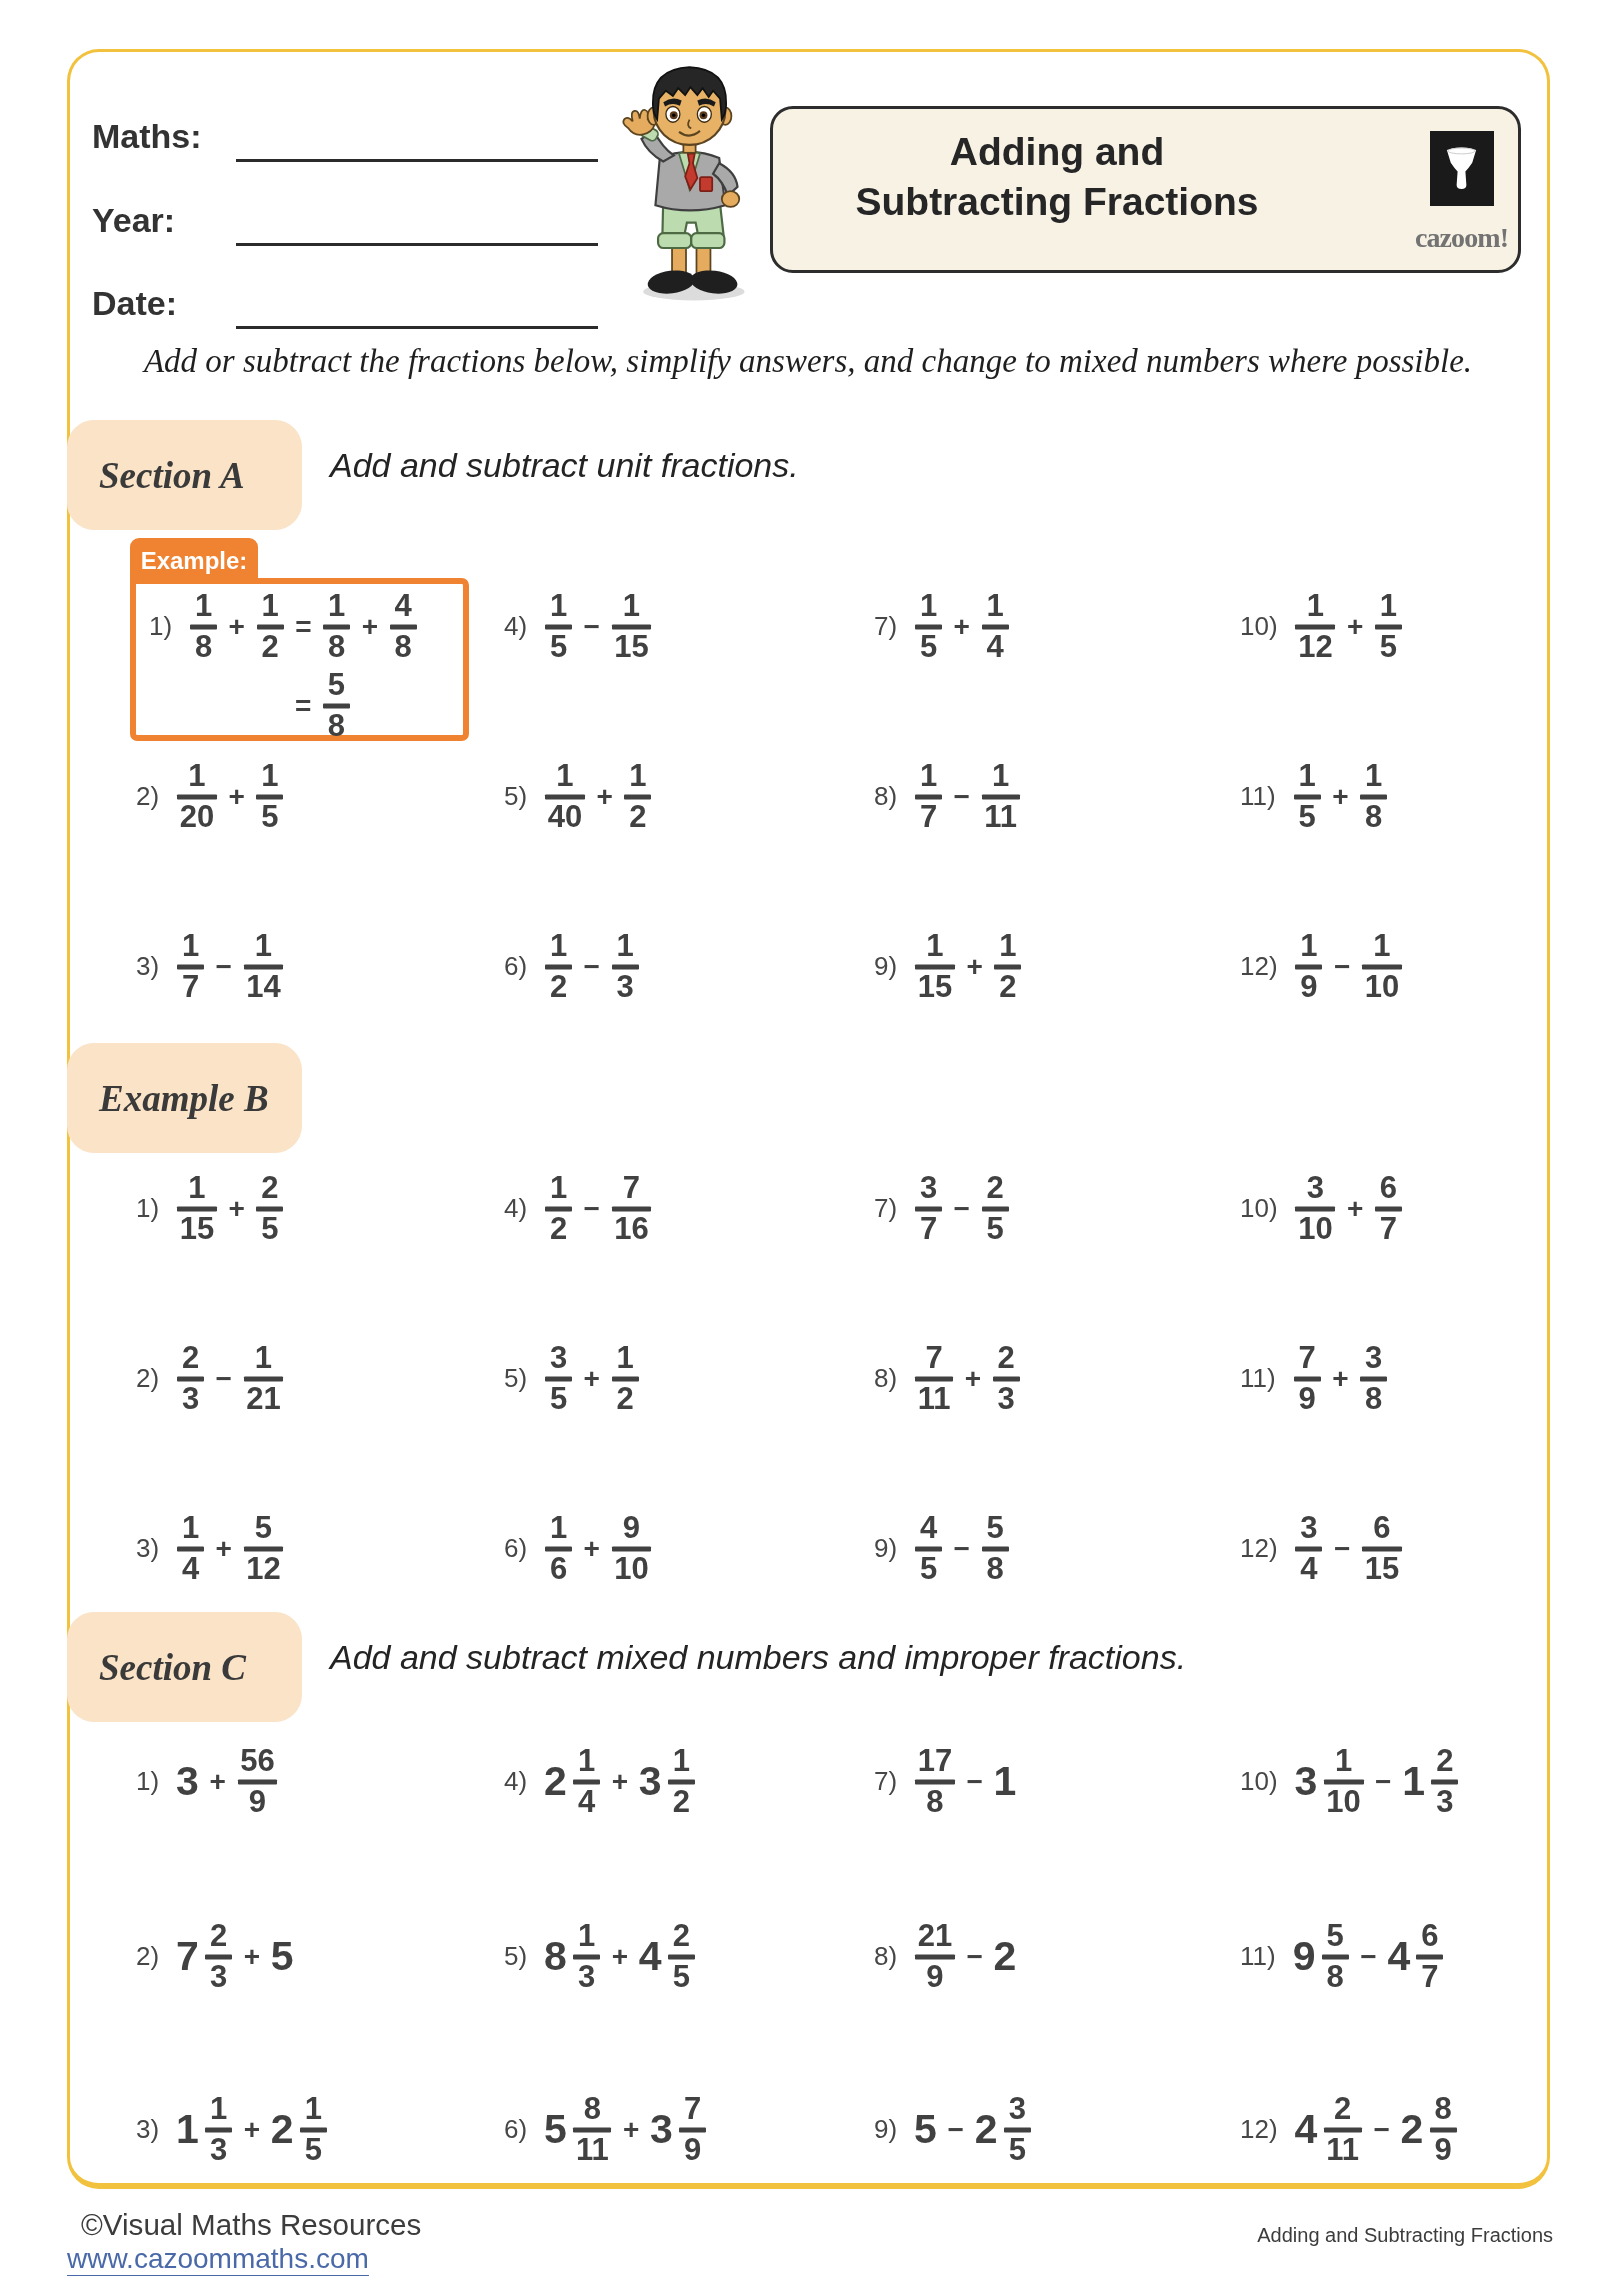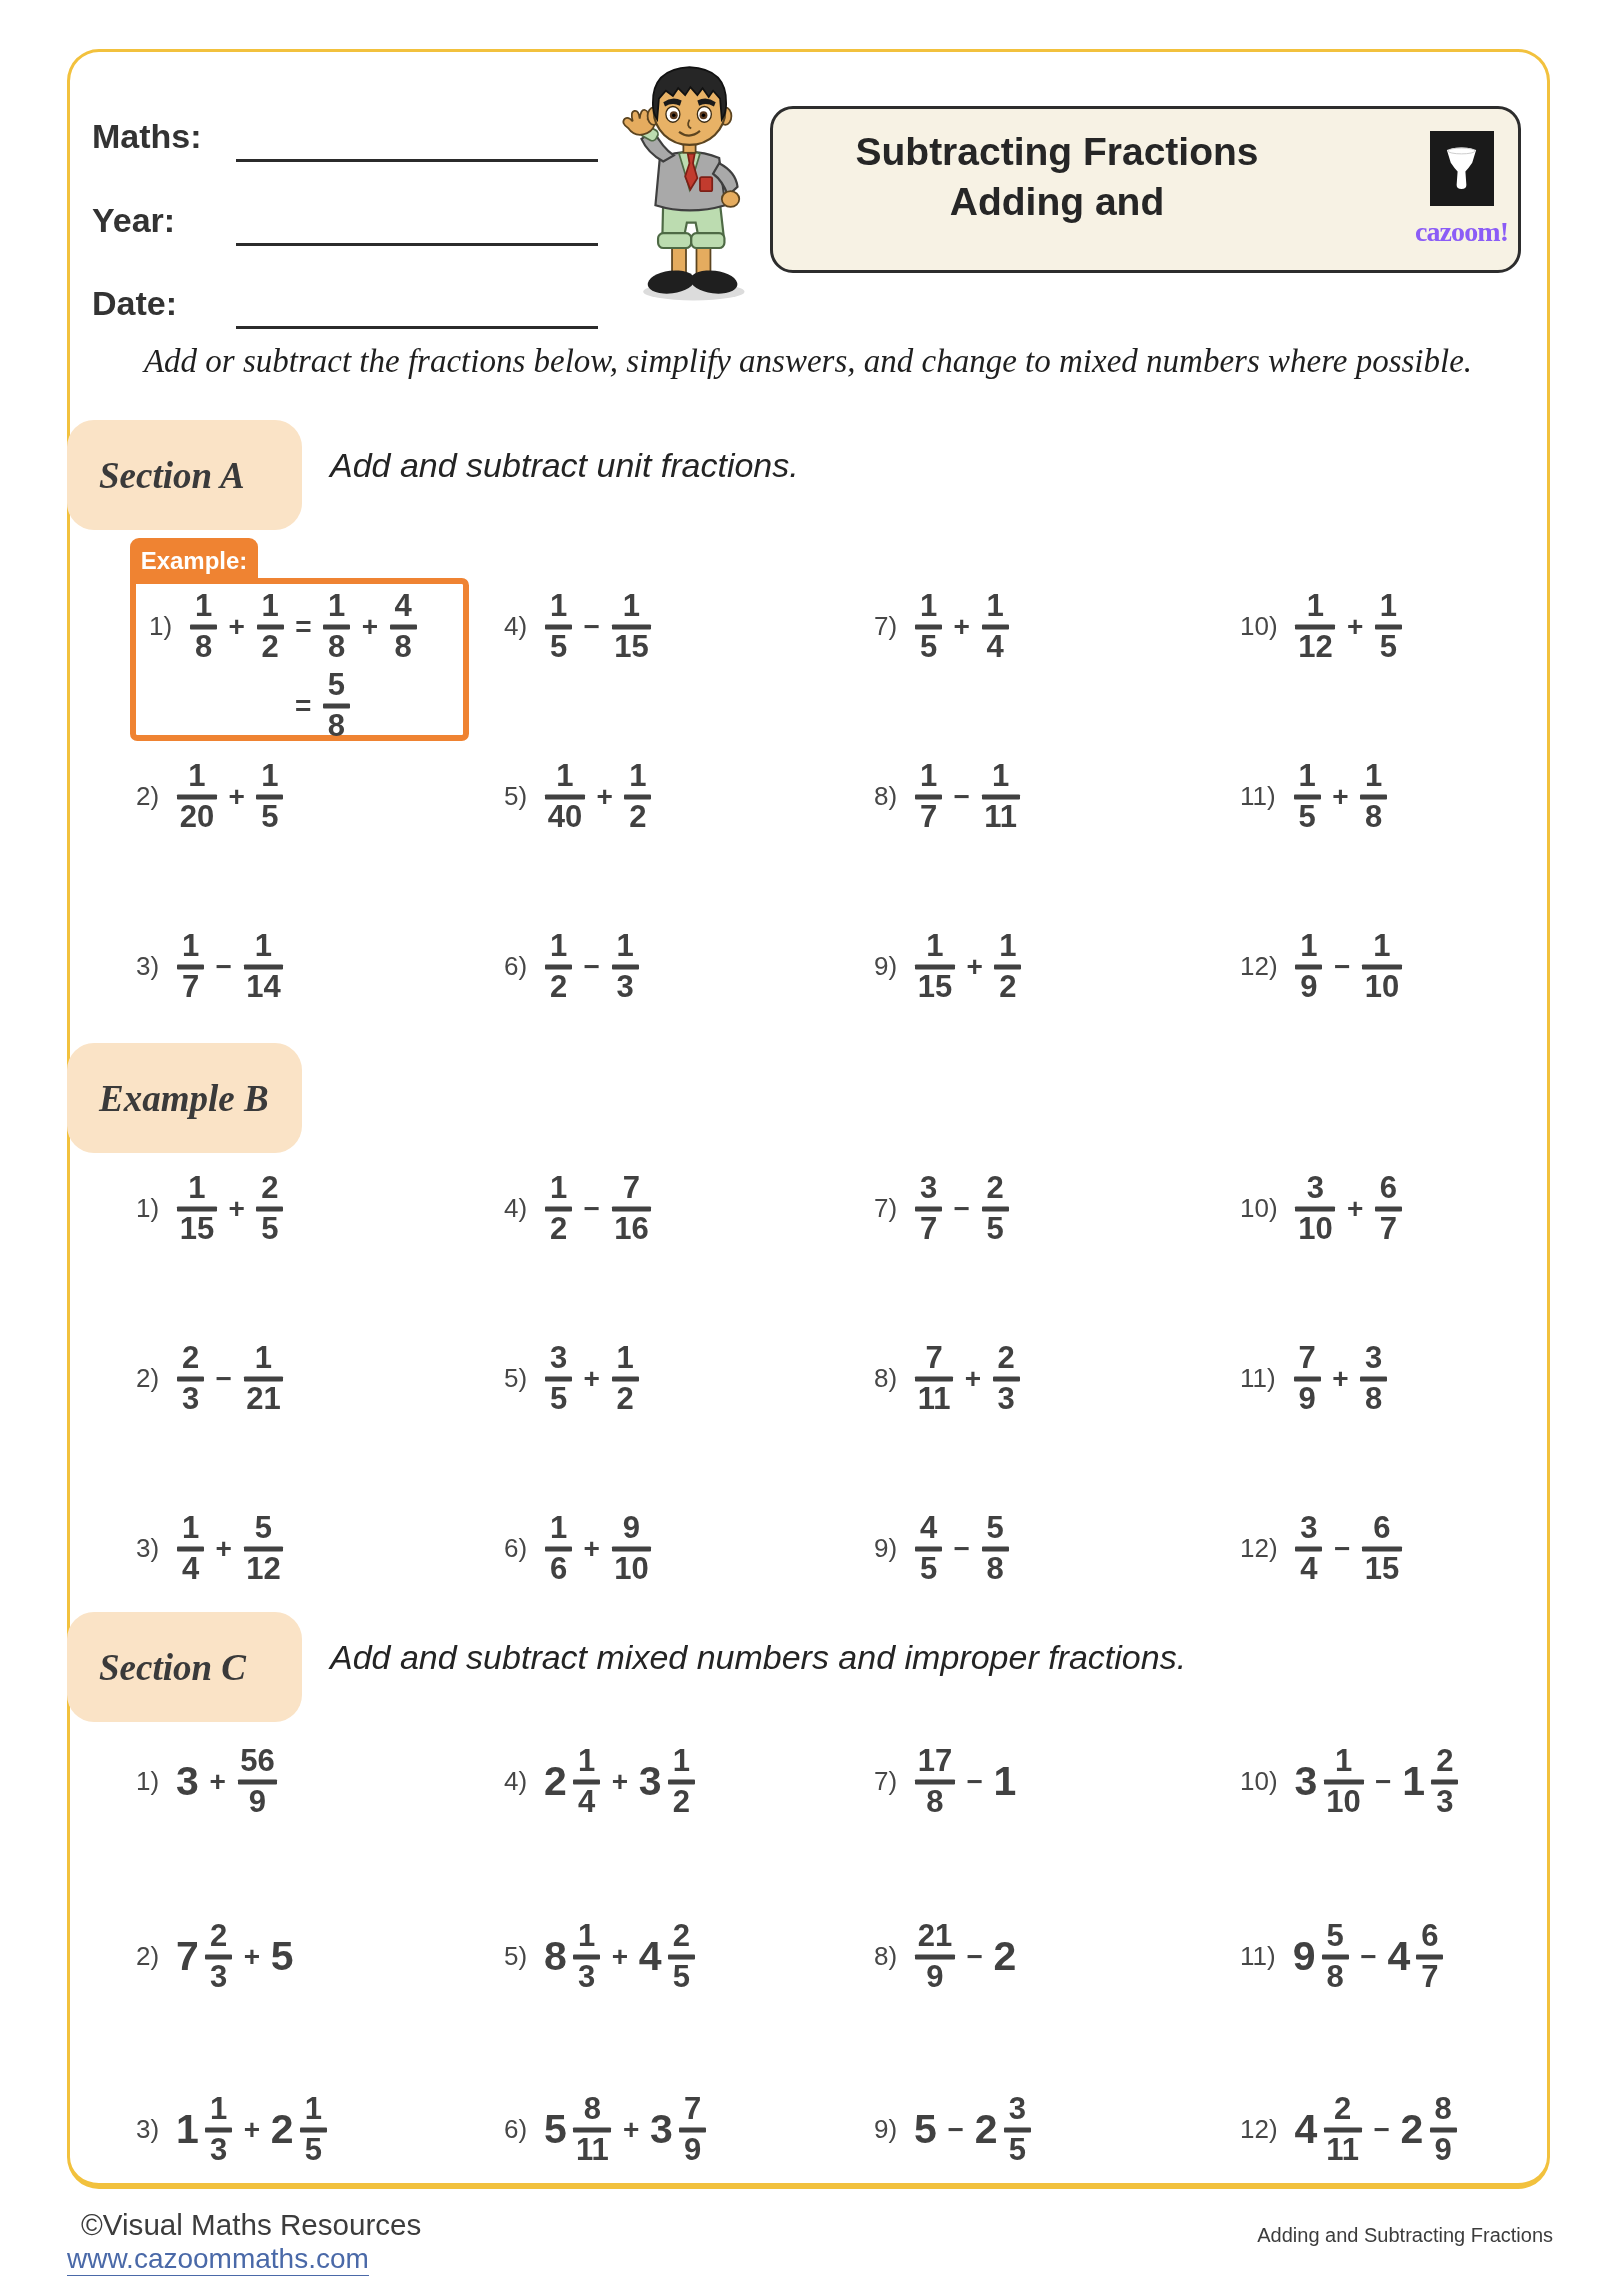--- a/index.html
+++ b/index.html
@@ -9,22 +9,22 @@
          border:3.6px solid #F2C13D;border-bottom-width:6.3px;border-radius:32px;box-sizing:border-box;}
   
   .id-label{position:absolute;font-weight:bold;font-size:34px;color:#333;}
   .id-line{position:absolute;left:236px;width:362px;height:2.7px;background:#2b2b2b;}
   .title-box{position:absolute;left:770px;top:106px;width:751px;height:167px;background:#F7F2E4;
              border:3.6px solid #2d2d2d;border-radius:23px;box-sizing:border-box;}
   .title-text{position:absolute;left:802px;top:127px;width:510px;text-align:center;
               font-weight:bold;font-size:39px;line-height:1.28;color:#262626;}
   .logo{position:absolute;left:1408px;top:131px;width:107px;text-align:center;}
   .logo-rect{width:64px;height:75px;background:#1a1a1a;margin:0 auto;display:flex;align-items:center;justify-content:center;}
-  .logo-text{font-family:"Liberation Serif",serif;font-weight:bold;font-size:28px;color:#8b5cf6;
-             letter-spacing:-0.9px;margin-top:10px;}
+  .logo-text{font-family:"Liberation Serif",serif;font-weight:bold;font-size:28px;color:#737373;
+             letter-spacing:-0.9px;margin-top:16px;}
   
   .instruction{position:absolute;left:0;top:343px;width:1616px;text-align:center;
                font-family:"Liberation Serif",serif;font-style:italic;font-size:33px;color:#1f1f1f;}
   .pill{position:absolute;left:67px;width:235px;height:110px;background:#FAE3C6;border-radius:27px;
         display:flex;align-items:center;padding-left:32px;box-sizing:border-box;}
   .pill span{font-family:"Liberation Serif",serif;font-style:italic;font-weight:bold;font-size:37px;color:#3a3a3a;}
   .section-desc{position:absolute;left:330px;transform:translateY(-50%);
                 font-family:Liberation Sans, sans-serif;font-style:italic;font-size:34px;color:#242424;}
   
   .ex-tab{position:absolute;left:130px;top:538px;width:128px;height:45px;background:#EF8332;
@@ -89,22 +89,22 @@
   <circle cx="82" cy="85" r="4.5" fill="#5C3A1E"></circle>
     <circle cx="116" cy="85" r="4.5" fill="#5C3A1E"></circle>
   <circle cx="82" cy="85" r="2" fill="#000"></circle>
     <circle cx="116" cy="85" r="2" fill="#000"></circle>
   <path d="M100 90 q-4 8 2 10" fill="none" stroke="#5b4420" stroke-width="2"></path>
   <path d="M88 104 Q100 113 112 103" fill="none" stroke="#5b4420" stroke-width="2.5"></path>
 </svg>
 
 <div class="title-box"></div>
 <div class="title-text">
+  <div>Adding and</div>
   <div>Subtracting Fractions</div>
-  <div>Adding and</div>
 </div>
 <div class="logo">
   <div class="logo-rect">
     <svg width="39" height="47" viewBox="0 0 40 46">
       <path d="M5 4 Q20 -1 35 4 L31 17 Q27 23 24 26 L25 40 Q25 44 20 44 Q15 44 15 40 L16 26 Q13 23 9 17 Z" fill="#ffffff"></path>
       <ellipse cx="20" cy="5" rx="14" ry="3" fill="#ffffff" stroke="#cccccc" stroke-width="1"></ellipse>
     </svg>
   </div>
   <div class="logo-text">cazoom!</div>
 </div>

